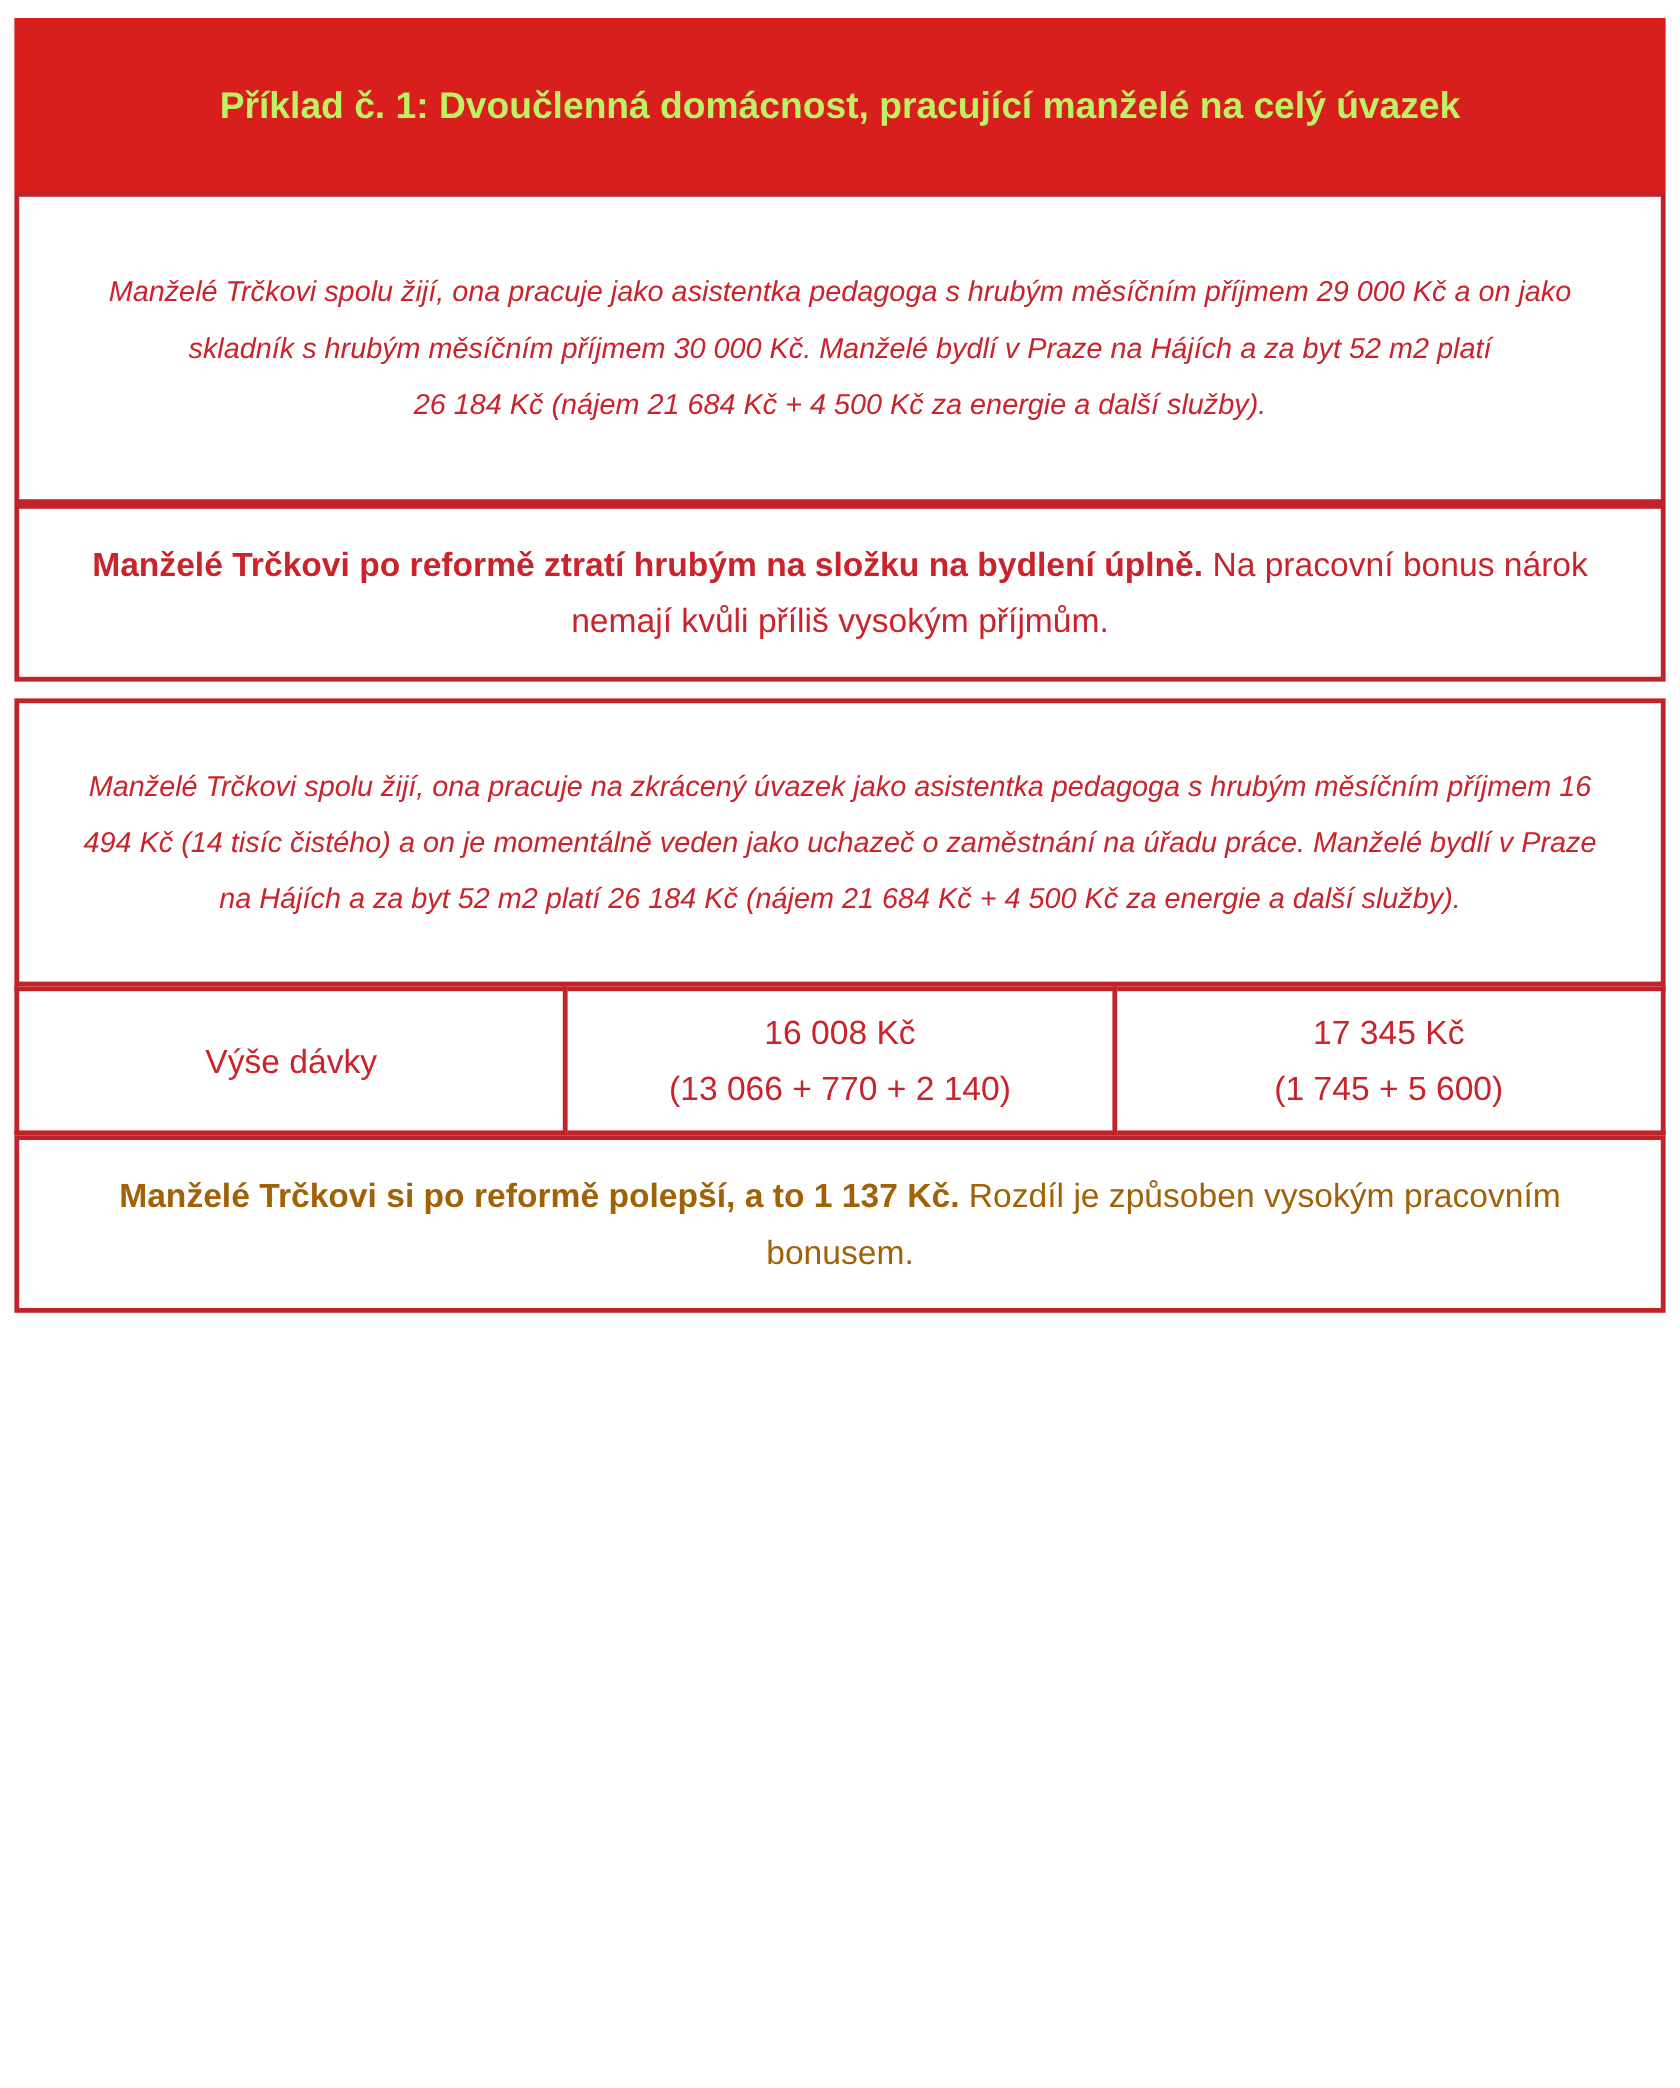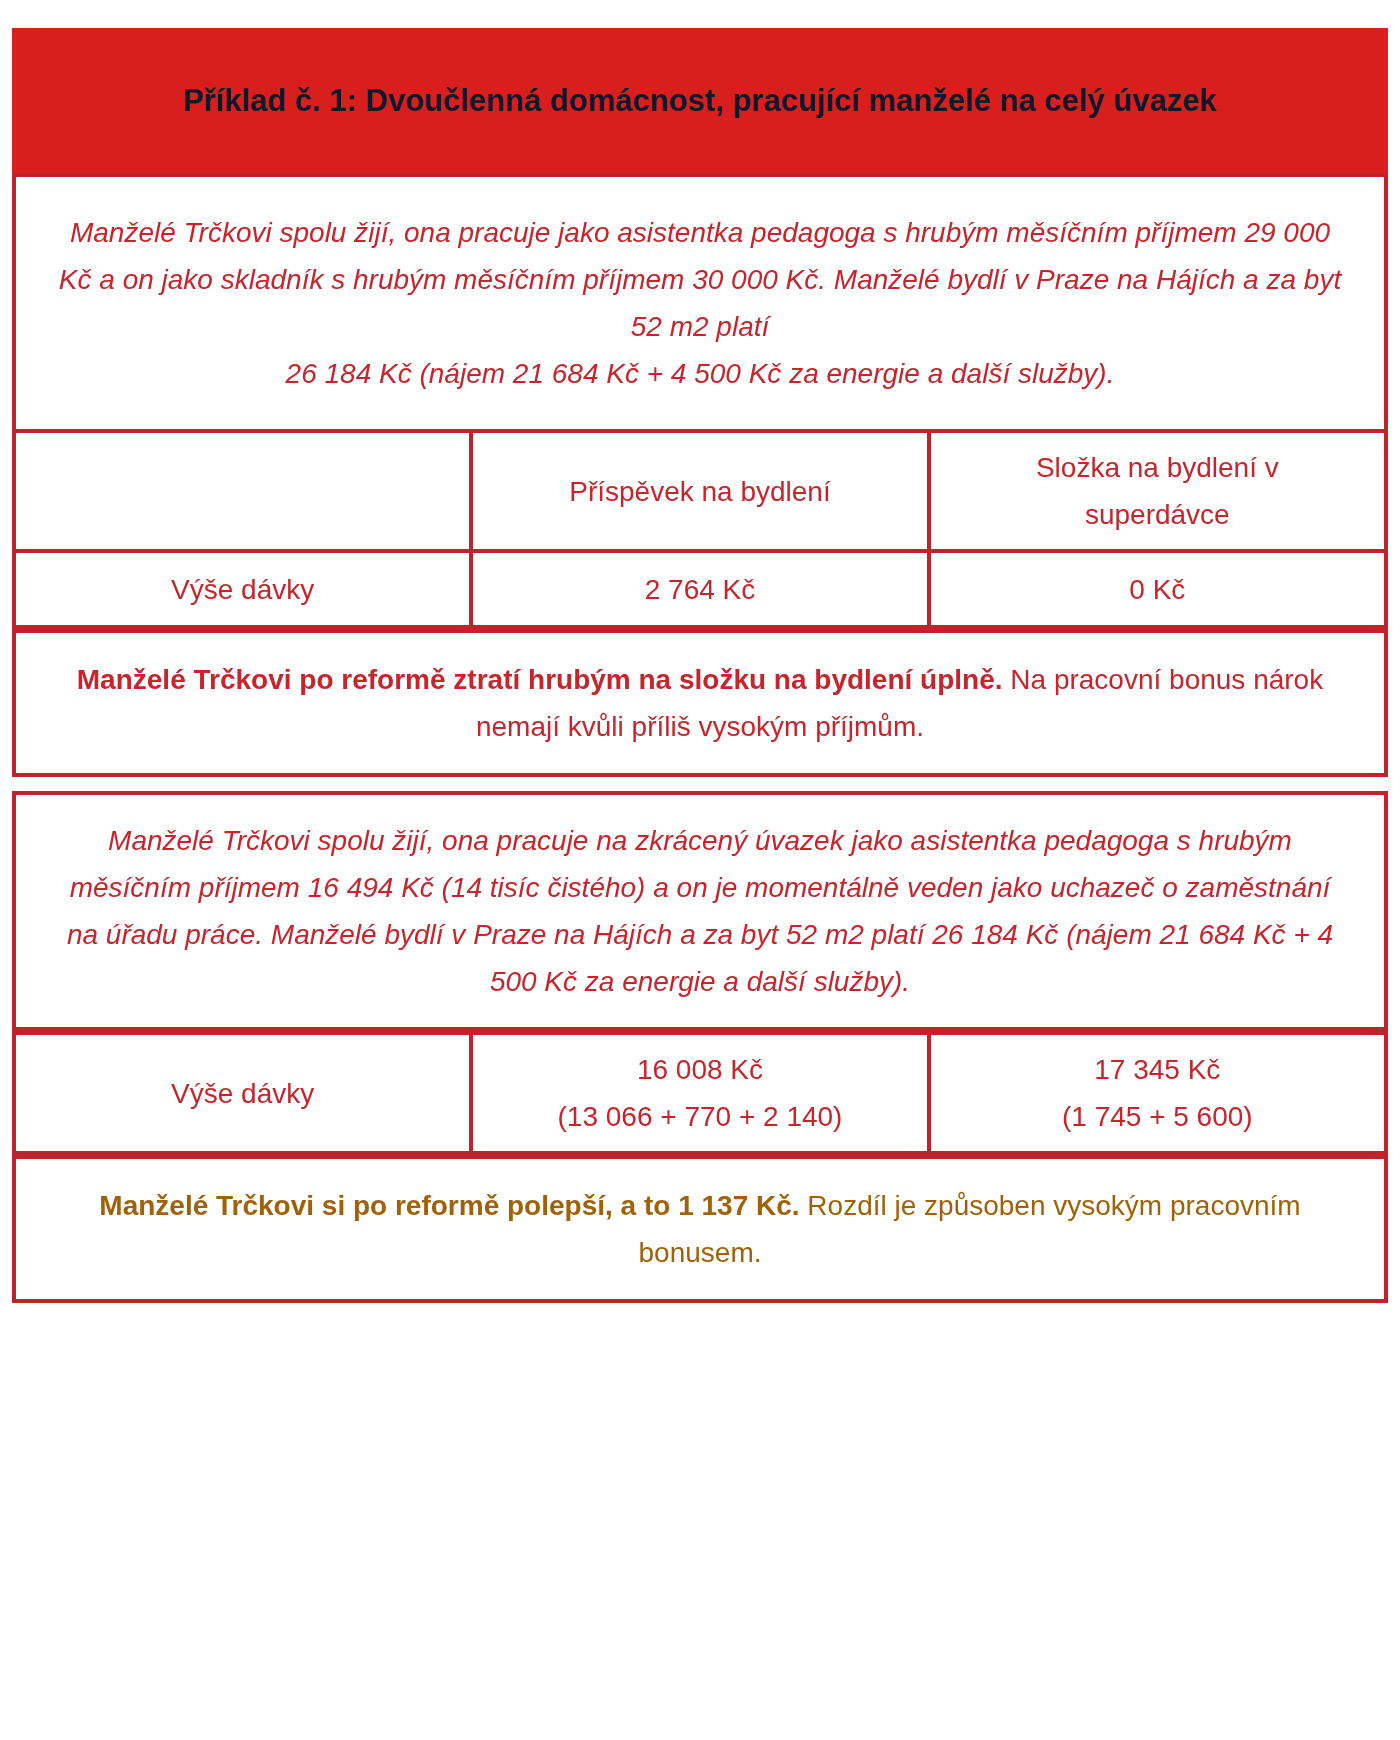--- a/index.html
+++ b/index.html
@@ -14,45 +14,44 @@
   .page {
     box-sizing: border-box;
     width: 1400px;
     padding: 15px 12px 0 12px;
   }
   section { display: block; }
   .section-2 { margin-top: 14px; }
 
   .hdr {
     background: #d91e1e;
-    color: #0f172a;
+    color: #bef264;
     font-weight: bold;
     font-size: 31px;
     line-height: 47px;
     display: flex;
     align-items: center;
     justify-content: center;
     text-align: center;
     padding: 0 70px;
     box-sizing: border-box;
-    margin-top: 13px;
   }
   .section-1 .hdr { min-height: 145px; }
   .section-2 .hdr { min-height: 165px; }
 
   .box {
     border: 4px solid #c2222a;
     background: #ffffff;
     color: #c9242b;
     box-sizing: border-box;
   }
 
   .intro {
     font-style: italic;
-    font-size: 28px;
+    font-size: 24px;
     line-height: 47px;
     text-align: center;
     display: flex;
     align-items: center;
     justify-content: center;
     padding: 12px 40px;
     white-space: pre-line;
   }
   .section-1 .intro { min-height: 260px; }
   .section-2 .intro { min-height: 240px; }
@@ -100,35 +99,20 @@
 <div class="page">
 
   <section class="section-1">
     <div class="hdr">
       <span>Příklad č. 1: Dvoučlenná domácnost, pracující manželé na celý úvazek</span>
     </div>
 
     <div class="box intro">Manželé Trčkovi spolu žijí, ona pracuje jako asistentka pedagoga s hrubým měsíčním příjmem 29 000 Kč a on jako skladník s hrubým měsíčním příjmem 30 000 Kč. Manželé bydlí v Praze na Hájích a za byt 52 m2 platí
 26 184 Kč (nájem 21 684 Kč + 4 500 Kč za energie a další služby).</div>
 
-    <table class="grid">
-      <tbody>
-        <tr class="head-row">
-          <td></td>
-          <td>Příspěvek na bydlení</td>
-          <td>Složka na bydlení v
-superdávce</td>
-        </tr>
-        <tr class="data-row">
-          <td>Výše dávky</td>
-          <td>2 764 Kč</td>
-          <td>0 Kč</td>
-        </tr>
-      </tbody>
-    </table>
 
     <div class="box concl">
       <p style="margin:0"><span class="lead">Manželé Trčkovi po reformě ztratí hrubým na složku na bydlení úplně.</span><span> Na pracovní bonus nárok nemají kvůli příliš vysokým příjmům.</span></p>
     </div>
   </section>
 
   <section class="section-2">
 
     <div class="box intro">Manželé Trčkovi spolu žijí, ona pracuje na zkrácený úvazek jako asistentka pedagoga s hrubým měsíčním příjmem 16 494 Kč (14 tisíc čistého) a on je momentálně veden jako uchazeč o zaměstnání na úřadu práce. Manželé bydlí v Praze na Hájích a za byt 52 m2 platí 26 184 Kč (nájem 21 684 Kč + 4 500 Kč za energie a další služby).</div>
 

